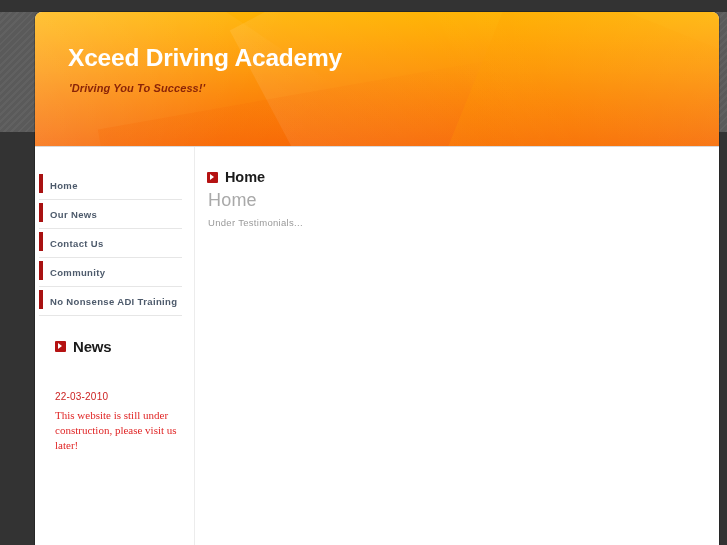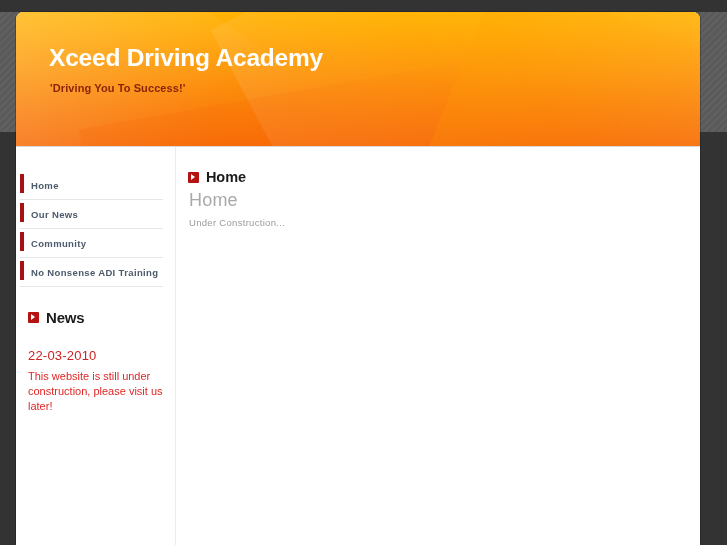--- a/index.html
+++ b/index.html
@@ -35,21 +35,21 @@
         rgba(255,255,255,0.045) 2px,
         rgba(0,0,0,0.0) 2px,
         rgba(0,0,0,0.0) 5px
       ),
       #5a5a5a;
   }
 
   
   #site {
     position: absolute;
-    left: 16px;
+    left: 35px;
     top: 12px;
     width: 684px;
     height: 533px;
     background: #ffffff;
     border-radius: 7px 7px 0 0;
     overflow: hidden;
     box-shadow: 0 0 0 1px rgba(0,0,0,0.22);
   }
 
   
@@ -111,20 +111,21 @@
   }
   #banner-tagline {
     position: absolute;
     left: 34px;
     top: 70px;
     font-size: 11px;
     font-weight: bold;
     color: #8a2408;
     letter-spacing: 0.1px;
     white-space: nowrap;
+    font-style: italic;
   }
 
   
   #content-wrap {
     display: flex;
     align-items: stretch;
     height: 467px;
     background: #ffffff;
   }
 
@@ -163,21 +164,21 @@
     font-size: 9.5px;
     font-weight: bold;
     color: #4d5a6b;
     letter-spacing: 0.35px;
     white-space: nowrap;
     text-decoration: none;
   }
 
   
   #news {
-    padding: 22px 12px 0 12px;
+    padding: 22px 12px 0 20px;
   }
   .block-heading {
     display: flex;
     align-items: center;
     gap: 7px;
   }
   .mini-icon {
     width: 11px;
     height: 11px;
     background: #b51212;
@@ -194,31 +195,32 @@
     border-bottom: 3.5px solid transparent;
     border-left: 4.5px solid #ffffff;
   }
   #news-title {
     font-size: 15px;
     font-weight: bold;
     color: #1b1b1b;
     letter-spacing: -0.2px;
   }
   #news-date {
-    margin-top: 22px;
-    font-size: 13px;
+    margin-top: 36px;
+    font-size: 10px;
     color: #cc2222;
     letter-spacing: 0.2px;
   }
   #news-body {
     margin-top: 6px;
     font-size: 11px;
     line-height: 15px;
     color: #e02626;
     width: 140px;
+    font-family: Liberation Serif, serif;
   }
 
   
   #main {
     flex: 1 1 auto;
     padding: 22px 20px 0 12px;
     background: #ffffff;
   }
   #page-heading-row {
     display: flex;
@@ -272,20 +274,24 @@
         <li class="nav-item">
           <span class="nav-bar"></span>
           <a class="nav-label" href="#">Home</a>
         </li>
         <li class="nav-item">
           <span class="nav-bar"></span>
           <a class="nav-label" href="#">Our News</a>
         </li>
         <li class="nav-item">
           <span class="nav-bar"></span>
+          <a class="nav-label" href="#">Contact Us</a>
+        </li>
+        <li class="nav-item">
+          <span class="nav-bar"></span>
           <a class="nav-label" href="#">Community</a>
         </li>
         <li class="nav-item">
           <span class="nav-bar"></span>
           <a class="nav-label" href="#">No Nonsense ADI Training</a>
         </li>
       </ul>
 
       <div id="news">
         <div class="block-heading">
@@ -297,17 +303,17 @@
       </div>
 
     </div>
 
     <div id="main">
       <div id="page-heading-row">
         <span class="mini-icon"></span>
         <span id="page-heading">Home</span>
       </div>
       <div id="content-title">Home</div>
-      <div id="content-text">Under Construction...</div>
+      <div id="content-text">Under Testimonials...</div>
     </div>
 
   </div>
 </div>
 
 </body></html>

